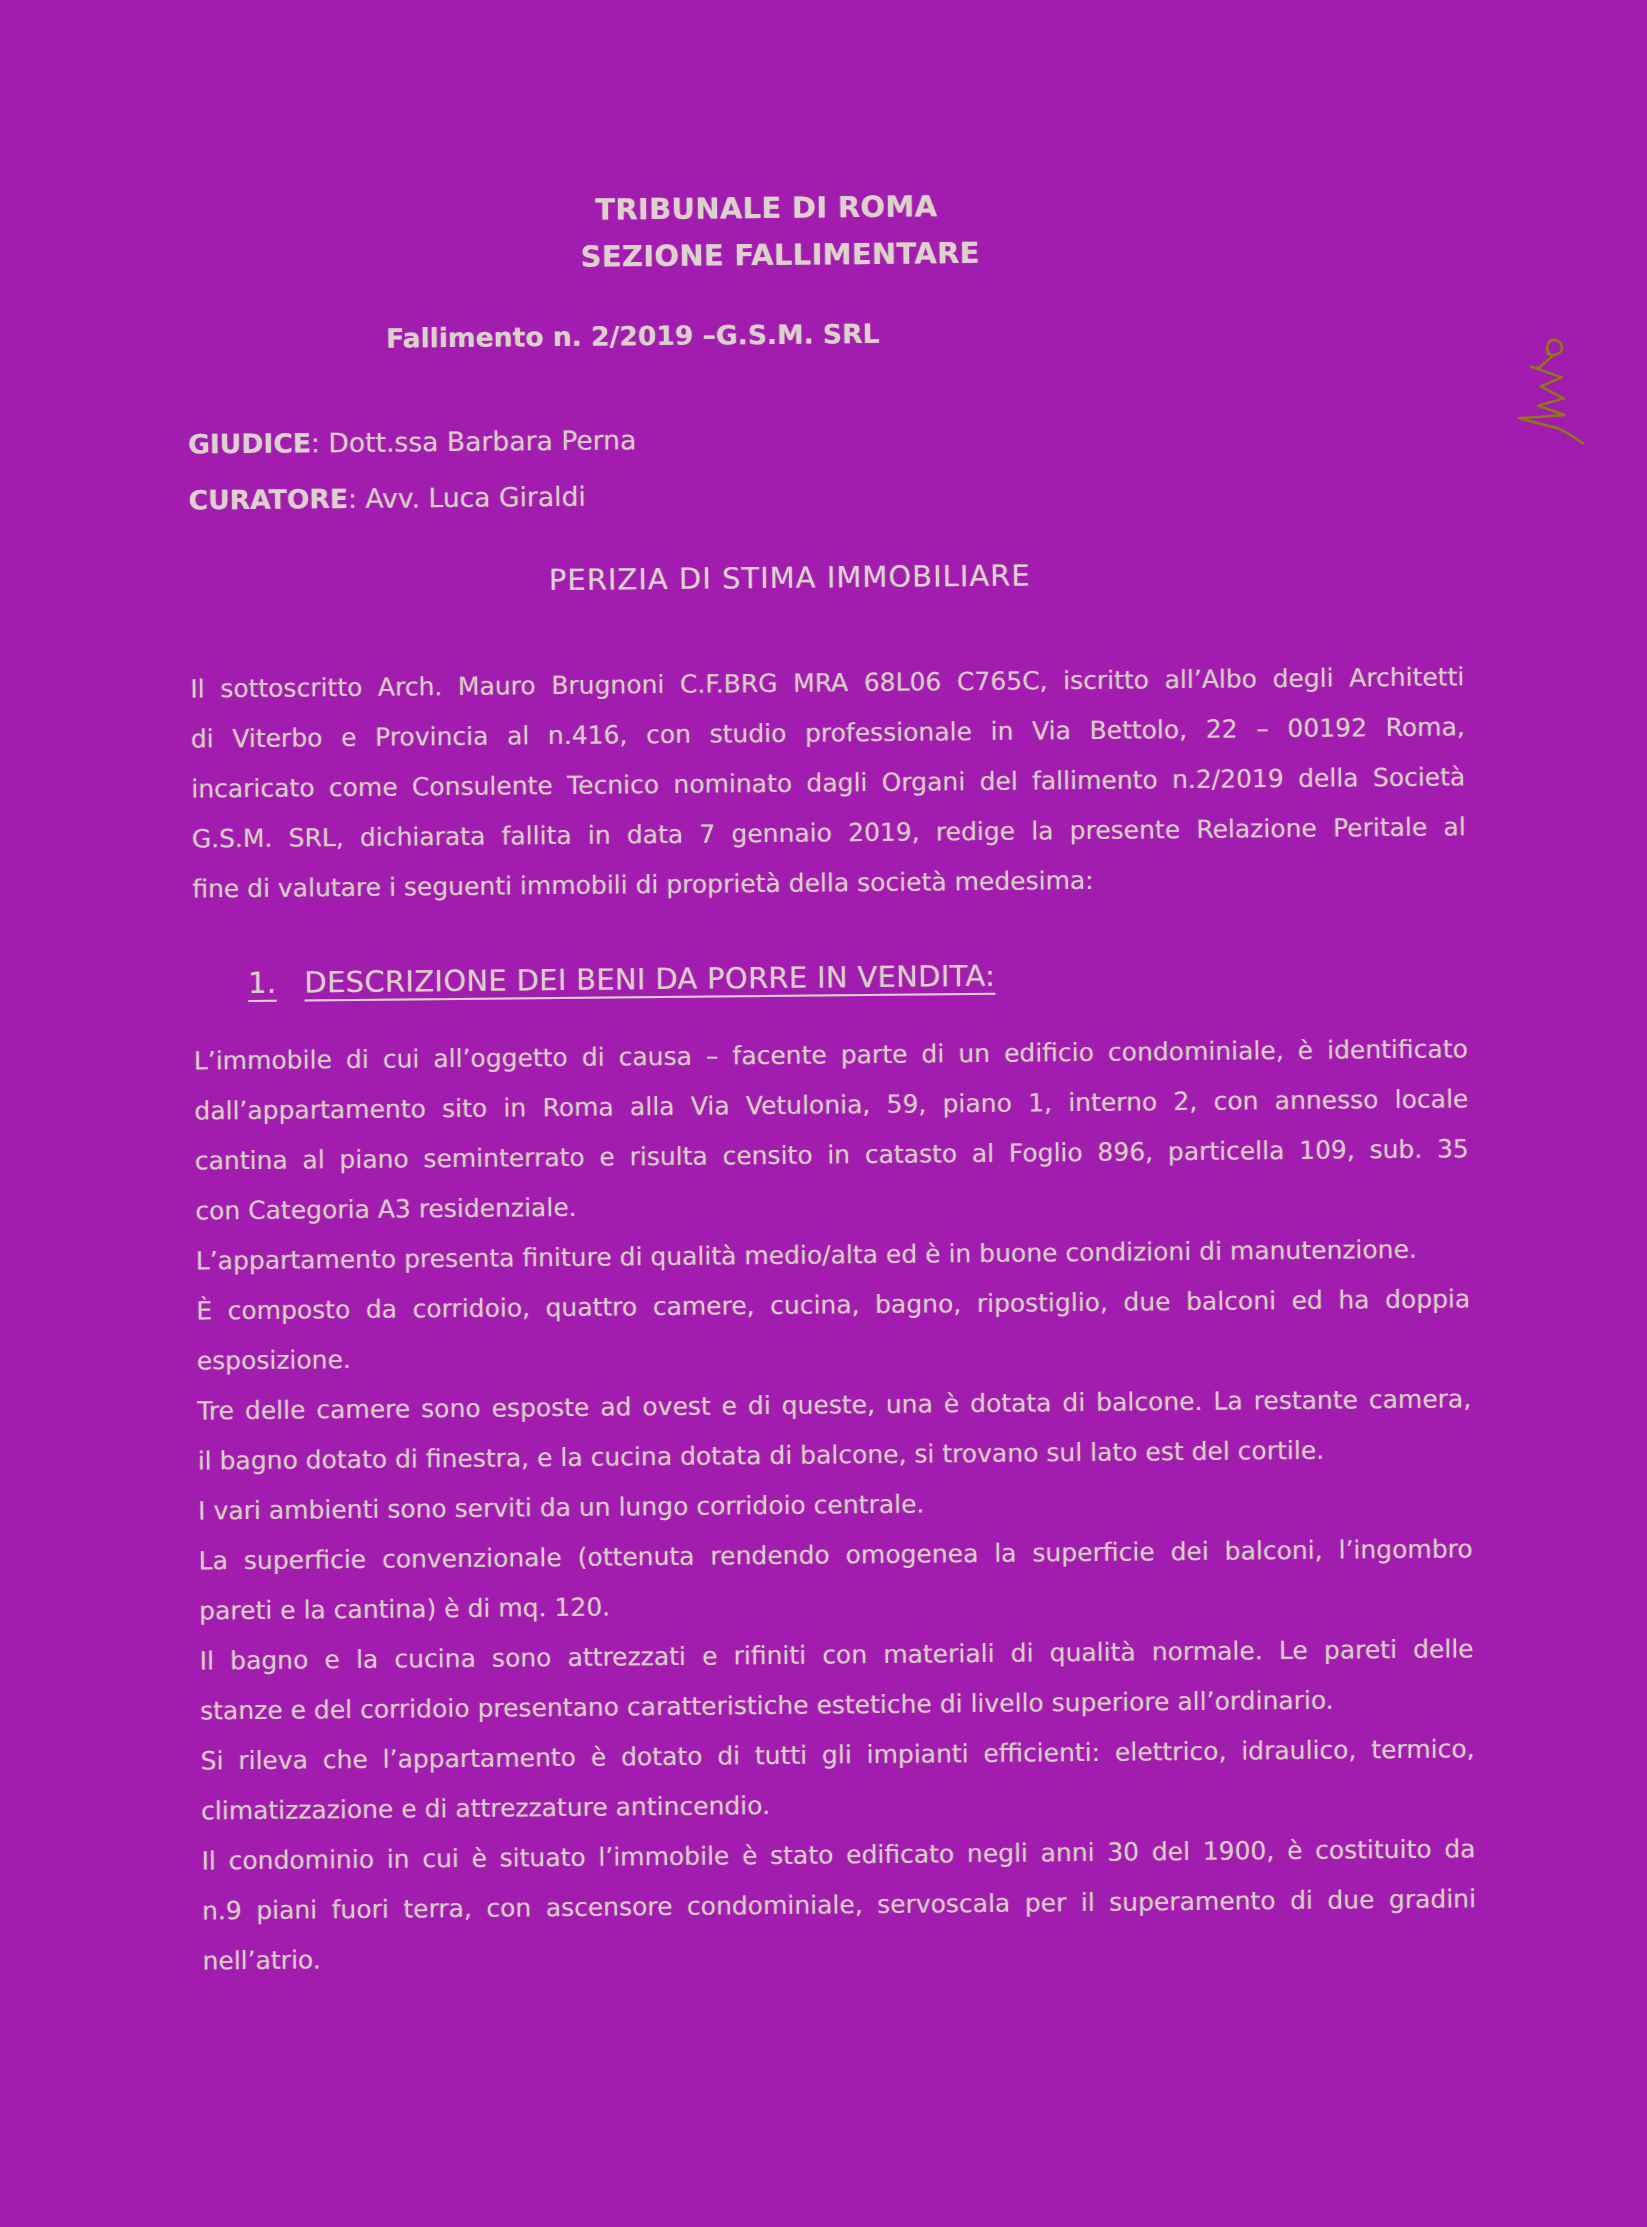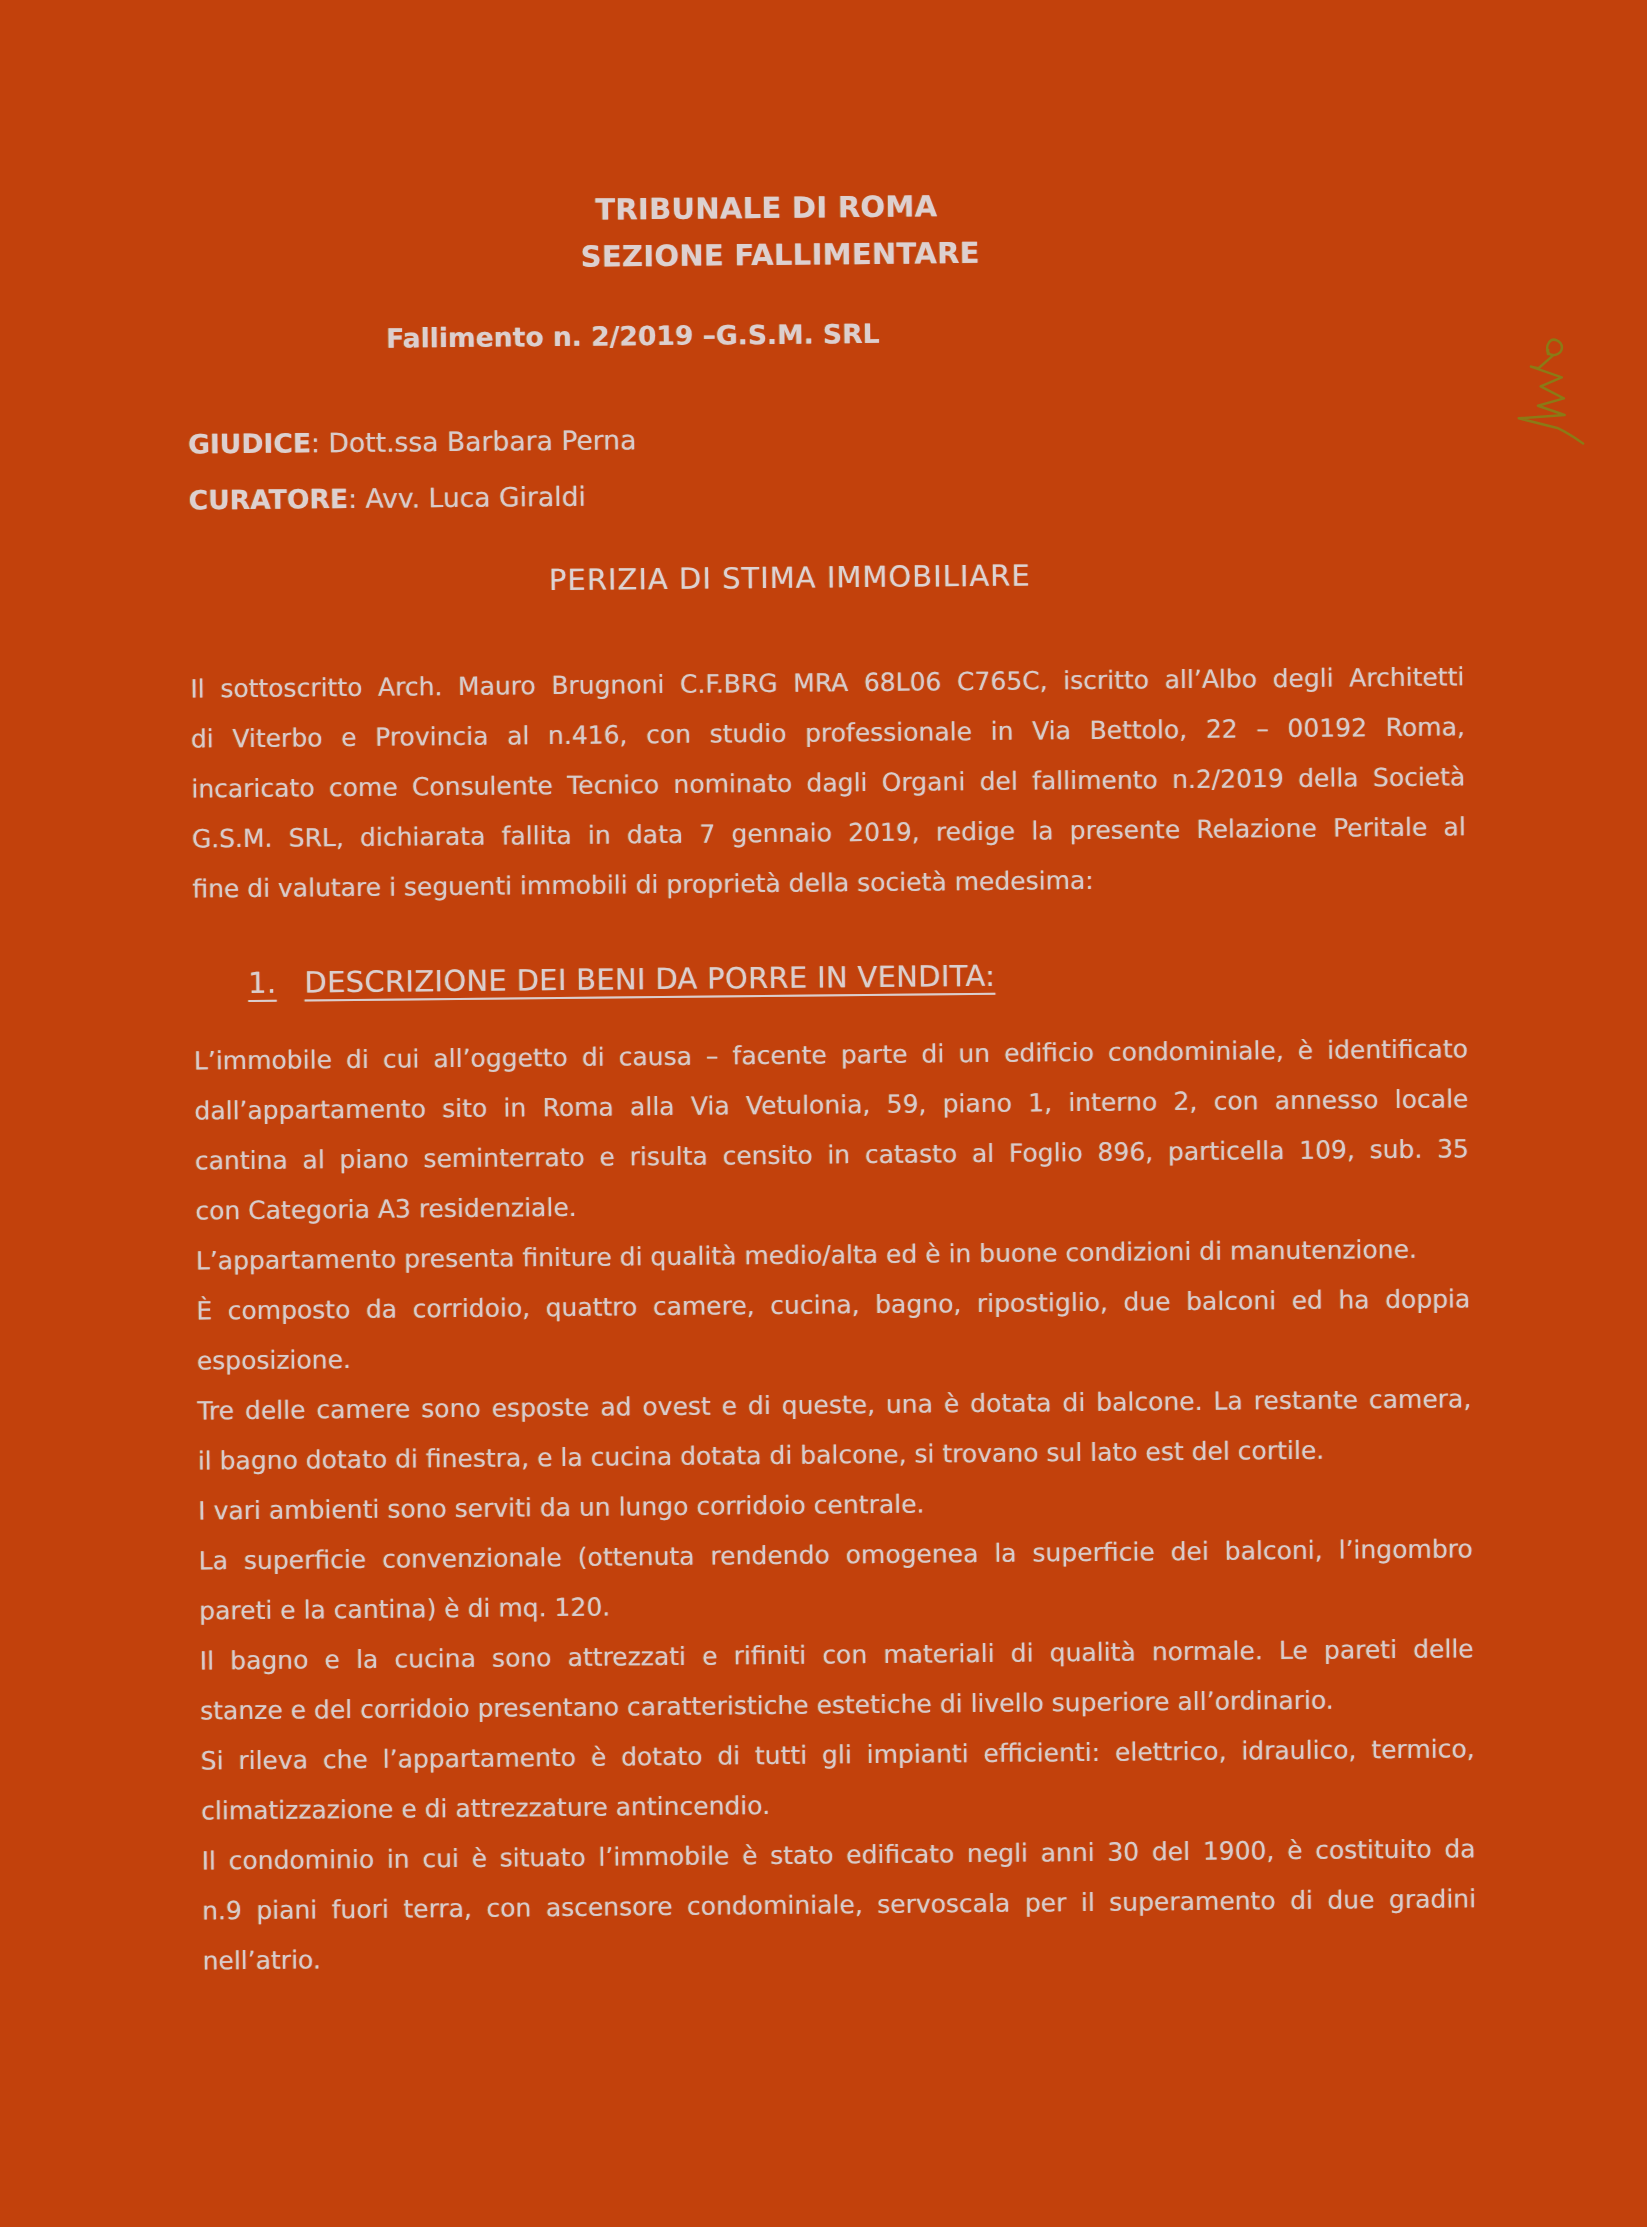--- a/index.html
+++ b/index.html
@@ -3,21 +3,21 @@
 <meta charset="utf-8">
 <style>
   html,body{margin:0;padding:0;}
   body{
     width:1647px;height:2227px;
     background:#000000;
     overflow:hidden;
     font-family:"DejaVu Sans", sans-serif;
     position:relative;
   }
-  .page{position:absolute;inset:0;background:#c2410c;}
+  .page{position:absolute;inset:0;background:#a21caf;}
   .content{
     position:absolute;left:194px;top:0;width:1274px;
     color:#d8cbca;
     transform:rotate(-0.55deg);
     transform-origin:53px 1064px;
     text-shadow:0.9px 0 0 rgba(255,120,130,.28),
                -0.9px 0 0 rgba(140,255,180,.22),
                 0 0 1.3px rgba(255,240,240,.16);
   }
   .court-title{

